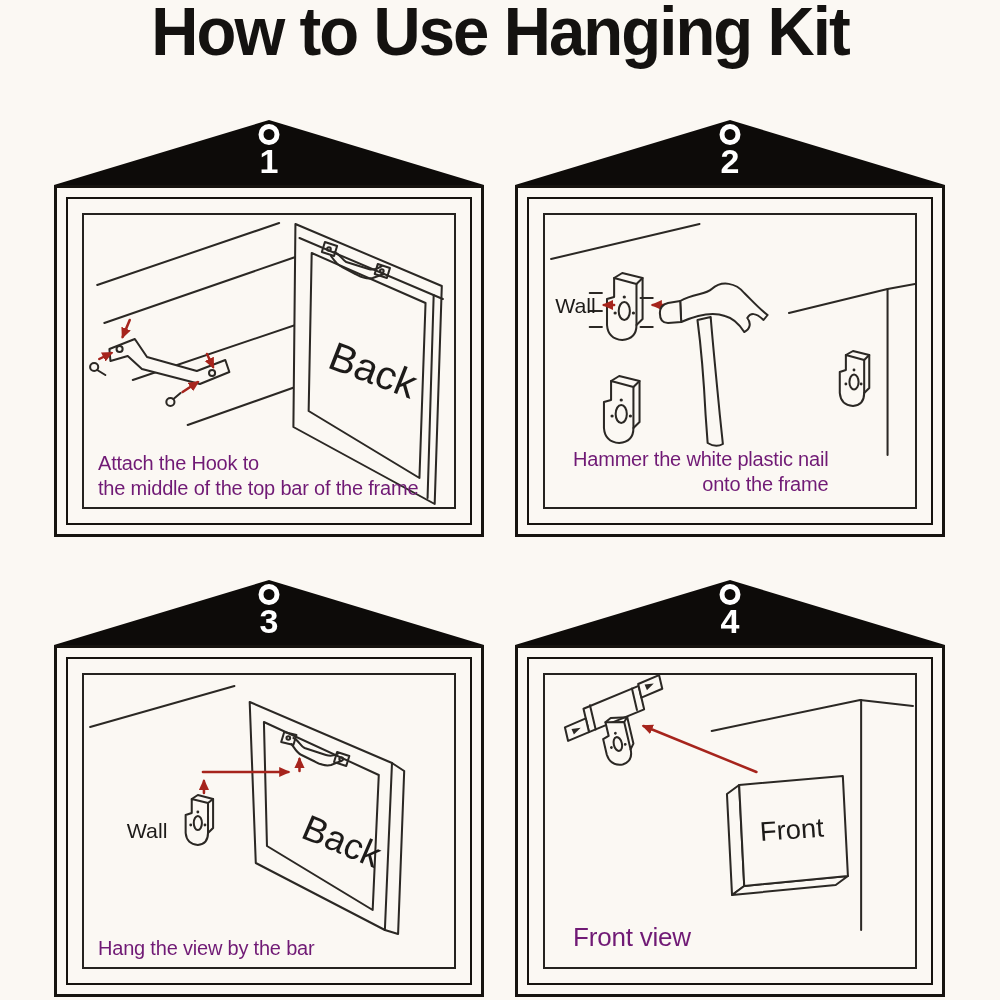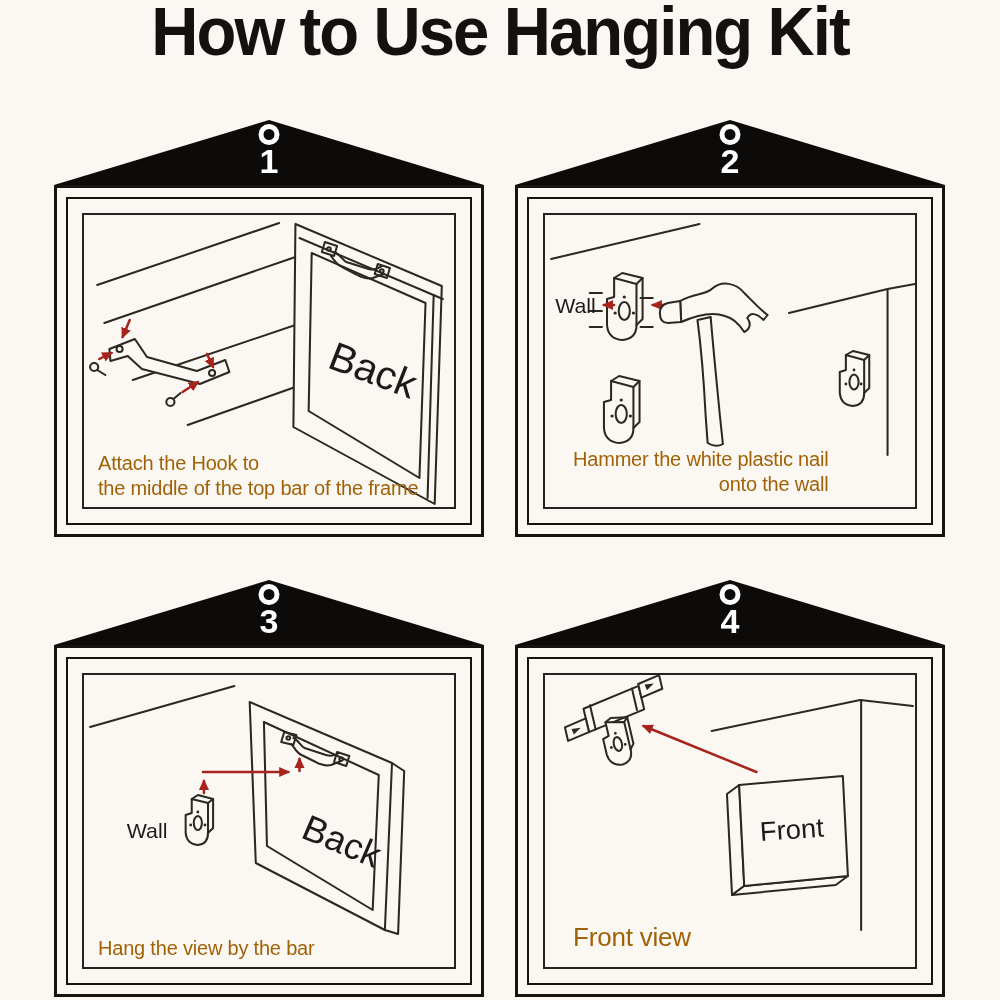--- a/index.html
+++ b/index.html
@@ -15,21 +15,21 @@
     background:#0d0b09;clip-path:polygon(50% 0,0 100%,100% 100%);}
   .roof-ring{position:absolute;left:50%;top:4px;transform:translateX(-50%);
     width:11px;height:11px;border:5px solid #fff;border-radius:50%;}
   .roof-num{position:absolute;left:50%;top:24px;transform:translateX(-50%);
     color:#fff;font-size:34px;font-weight:bold;line-height:1;}
   .box{height:352px;border:3px solid #16130f;padding:9px;box-sizing:border-box;}
   .box-mid{height:100%;border:2.5px solid #16130f;padding:14px;box-sizing:border-box;}
   .box-inner{position:relative;height:100%;border:2px solid #25221f;box-sizing:border-box;}
   svg.illus{position:absolute;left:0;top:0;width:100%;height:100%;}
   .caption{position:absolute;left:14px;bottom:6px;font-size:20px;line-height:1.25;
-    letter-spacing:-0.2px;white-space:nowrap;color:#a16207;}
+    letter-spacing:-0.2px;white-space:nowrap;color:#701a75;}
   #p2 .caption{left:28px;bottom:10px;text-align:right;} #p4 .caption{left:28px;bottom:14px;font-size:26px;}
   .ln{fill:none;stroke:#2b2824;stroke-width:2;stroke-linecap:round;stroke-linejoin:round;}
   .fillln{fill:#fbf8f3;stroke:#2b2824;stroke-width:2;stroke-linejoin:round;}
   .red{fill:none;stroke:#a6241c;stroke-width:2.5;stroke-linecap:round;}
   .inkfill{fill:#2b2824;stroke:none;}
   svg text{font-family:"Liberation Sans",sans-serif;fill:#1d1b19;}
   .t40{font-size:40px;} .t36{font-size:36px;} .t27{font-size:27px;} .t21{font-size:21px;}
 </style>
 </head>
 <body>
@@ -151,21 +151,21 @@
             <path class="ln" d="M319,140 L319,173 L314,178"></path>
             <ellipse class="ln" cx="304" cy="167" rx="4.5" ry="7.5"></ellipse>
             <circle class="inkfill" cx="304" cy="155" r="1.4"></circle>
             <circle class="inkfill" cx="296" cy="169" r="1.4"></circle>
             <circle class="inkfill" cx="311" cy="169" r="1.4"></circle>
           </g>
           <text class="t21" x="10" y="98">Wall</text>
         </svg>
         <div class="caption">
           <div>Hammer the white plastic nail</div>
-          <div>onto the wall</div>
+          <div>onto the frame</div>
         </div>
       </div>
     </div>
   </div>
 </div>
 
 <div class="panel" id="p3">
   <div class="roof">
     <div class="roof-tri"></div>
     <div class="roof-ring"></div>

